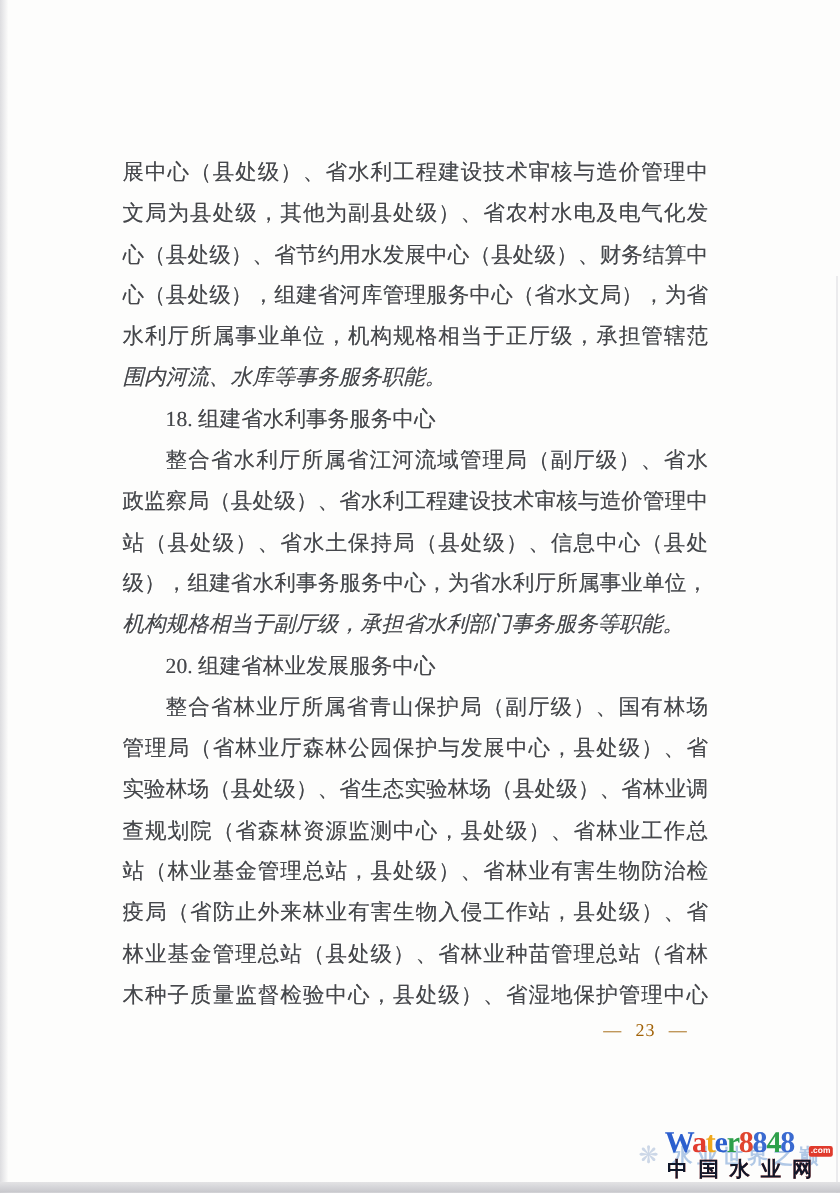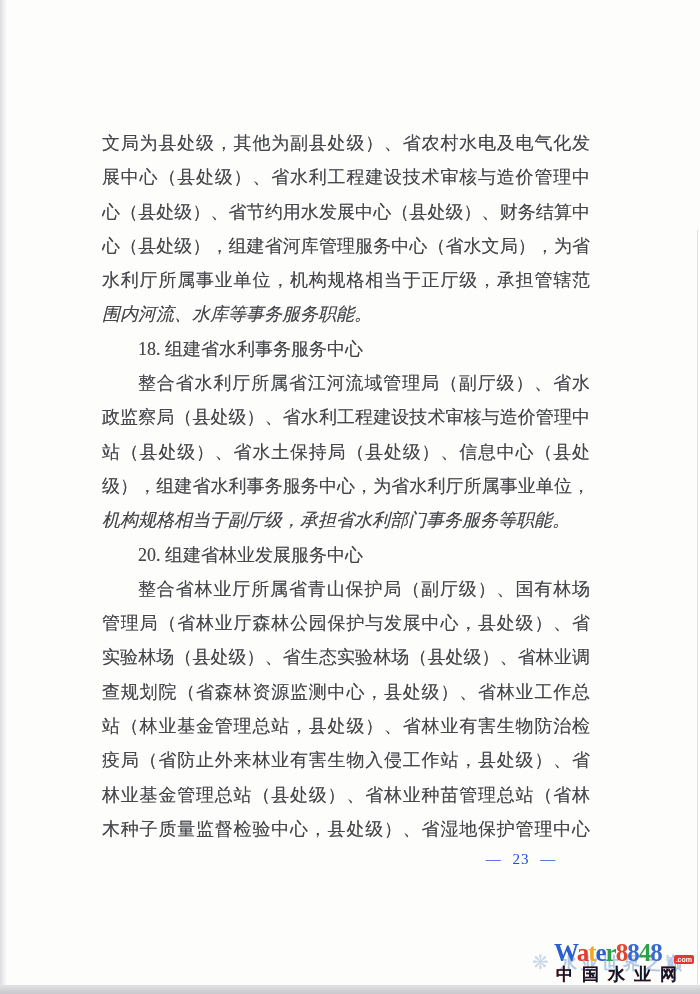--- a/index.html
+++ b/index.html
@@ -27,22 +27,22 @@
     font-size:18px;line-height:34.3px;color:#45474b;
     text-shadow:0 0 .5px rgba(70,70,75,.55);
   }
   .line{height:34.3px;overflow:hidden;}
   .lt-full{text-align:justify;text-align-last:justify;text-justify:inter-character;}
   .lt-end{text-align:justify;text-align-last:left;font-style:italic;}
   .lt-first{text-indent:2em;text-align:justify;text-align-last:justify;text-justify:inter-character;}
   .lt-heading{text-indent:2em;text-align:left;}
   
   .page-number{
-    position:absolute;left:461px;top:851px;width:120px;
-    text-align:center;font-size:15px;color:#1d4ed8;
+    position:absolute;left:478px;top:851px;width:120px;
+    text-align:center;font-size:15px;color:#a16207;
     word-spacing:6px;letter-spacing:1px;
   }
   
   .watermark{position:absolute;right:6px;bottom:8px;width:150px;height:44px;}
   .wm-flake{
     position:absolute;left:-12px;top:8px;font-size:20px;color:#ccd7e7;
     font-family:"DejaVu Sans",sans-serif;
   }
   .wm-brand{
     position:absolute;left:10px;top:-2px;white-space:nowrap;
@@ -66,22 +66,22 @@
     text-shadow:0 0 .5px rgba(224,56,42,.8);
   }
 </style>
 </head>
 <body>
 
 <div class="left-edge"></div>
 <div class="right-edge"></div>
 
 <main class="text-block">
+  <div class="line lt-full">展中心（县处级）、省水利工程建设技术审核与造价管理中</div>
   <div class="line lt-full">文局为县处级，其他为副县处级）、省农村水电及电气化发</div>
-  <div class="line lt-full">展中心（县处级）、省水利工程建设技术审核与造价管理中</div>
   <div class="line lt-full">心（县处级）、省节约用水发展中心（县处级）、财务结算中</div>
   <div class="line lt-full">心（县处级），组建省河库管理服务中心（省水文局），为省</div>
   <div class="line lt-full">水利厅所属事业单位，机构规格相当于正厅级，承担管辖范</div>
   <div class="line lt-end">围内河流、水库等事务服务职能。</div>
   <div class="line lt-heading">18. 组建省水利事务服务中心</div>
   <div class="line lt-first">整合省水利厅所属省江河流域管理局（副厅级）、省水</div>
   <div class="line lt-full">政监察局（县处级）、省水利工程建设技术审核与造价管理中</div>
   <div class="line lt-full">站（县处级）、省水土保持局（县处级）、信息中心（县处</div>
   <div class="line lt-full">级），组建省水利事务服务中心，为省水利厅所属事业单位，</div>
   <div class="line lt-end">机构规格相当于副厅级，承担省水利部门事务服务等职能。</div>

